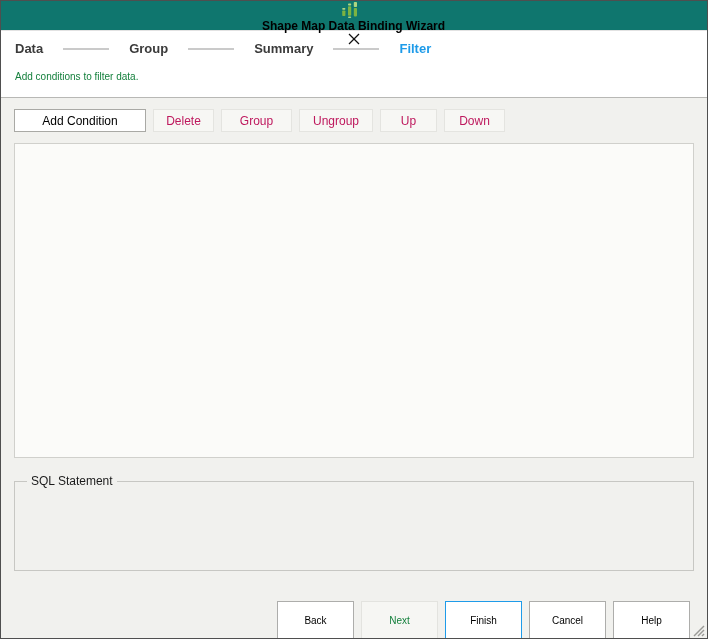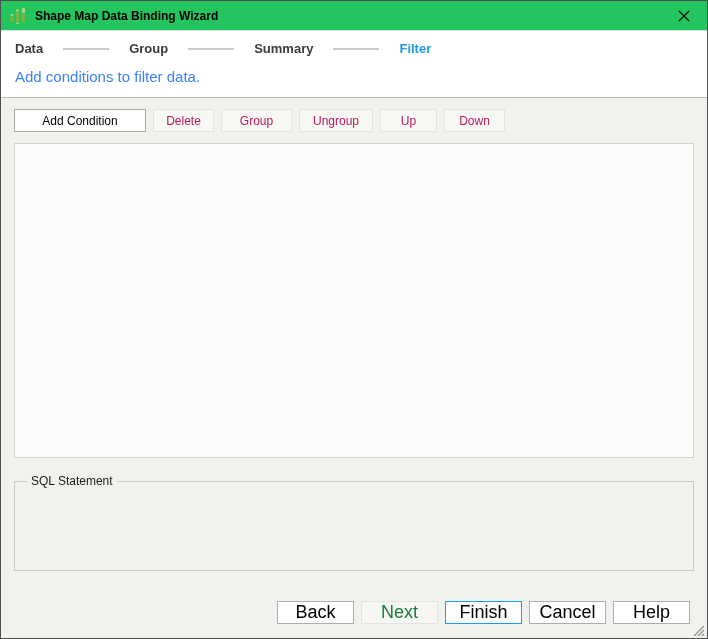--- a/index.html
+++ b/index.html
@@ -9,37 +9,38 @@
     border:1px solid #4f4f4f;
     background:#ffffff;
     position:relative;
     overflow:hidden;
   }
   
   .titlebar {
     height:30px;
     display:flex; align-items:center;
     padding:0 9px 0 8px;
-    background:#22c55e;
+    background:#0f766e;
     border-bottom:1px solid #e2e2e2;
+    flex-direction:column;
   }
   .app-icon { width:18px; height:18px; margin-right:8px; flex:0 0 auto; }
   .title-text { font-size:12px; font-weight:bold; color:#000000; flex:1 1 auto; }
   .close-btn {
     width:28px; height:24px;
     display:flex; align-items:center; justify-content:center;
     background:transparent; border:none; cursor:pointer;
   }
   
   .header { background:#ffffff; padding:10px 14px 12px; border-bottom:1px solid #b8b8b5; }
   .steps { display:flex; align-items:center; gap:20px; }
   .step { font-size:13px; font-weight:bold; color:#3b3b3b; line-height:16px; }
   .step.active { color:#1e9be9; }
   .step-connector { width:46px; height:2px; background:#cacaca; }
-  .description { margin-top:12px; font-size:15px; color:#3b82f6; line-height:16px; }
+  .description { margin-top:12px; font-size:10px; color:#15803d; line-height:16px; }
   
   .body {
     background:#f1f1ee;
     height:541px;
     padding:11px 13px 0;
     position:relative;
   }
   .toolbar { display:flex; gap:7px; }
   .tb-btn {
     height:23px;
@@ -81,23 +82,23 @@
     margin-left:4px;
   }
   .sql-content { font-size:12px; color:#333; }
   
   .footer {
     margin-top:30px;
     display:flex; justify-content:flex-end; gap:7px;
     padding-right:4px;
   }
   .ft-btn {
-    width:77px; height:23px;
+    width:77px; height:39px;
     font-family:"Liberation Sans", sans-serif;
-    font-size:18px;
+    font-size:10px;
     background:#ffffff;
     border:1px solid #adadab;
     color:#000000;
     cursor:pointer;
   }
   .ft-btn.disabled {
     background:#f6f6f3;
     border:1px solid #e3e3df;
     color:#15803d;
     cursor:default;

